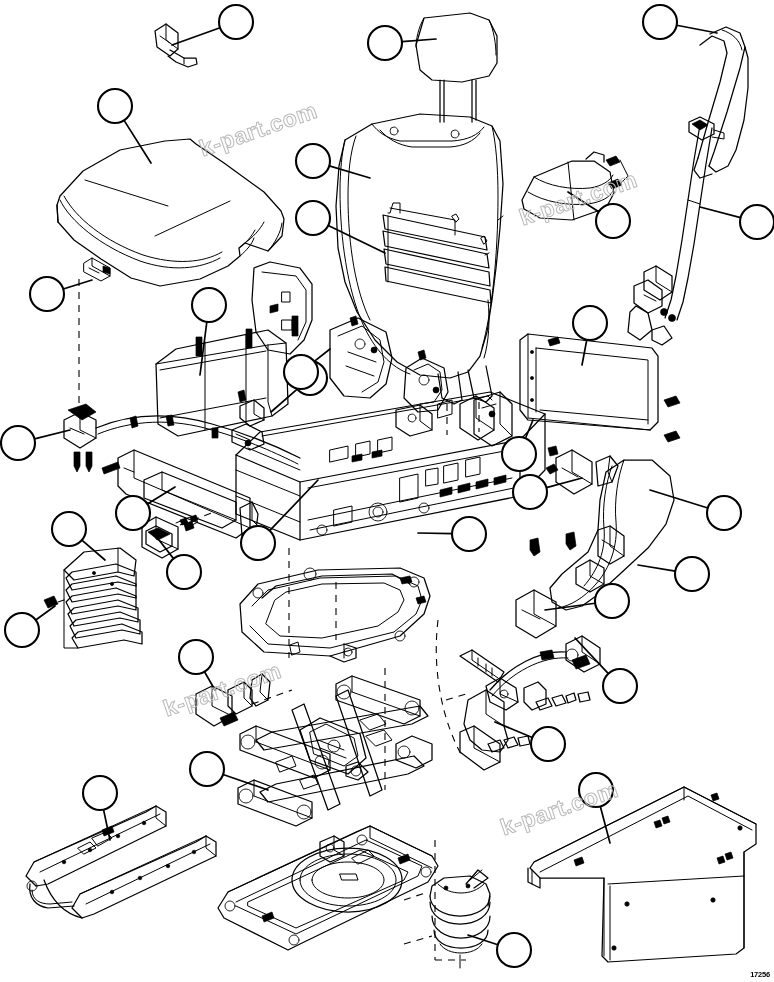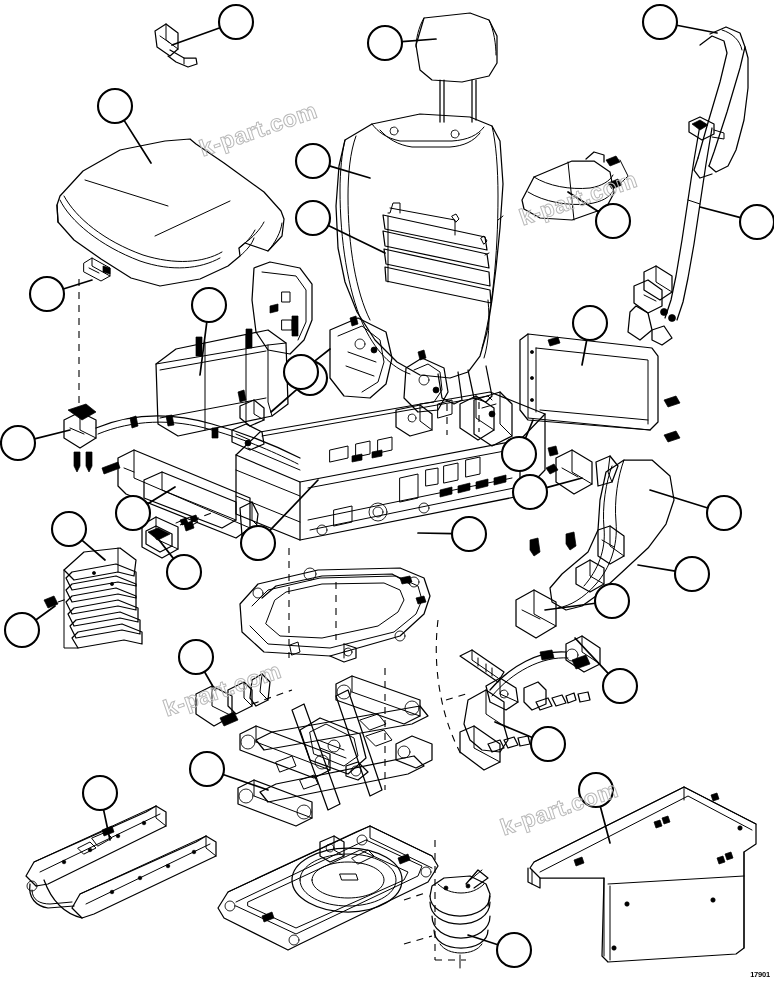--- a/index.html
+++ b/index.html
@@ -649,15 +649,15 @@
 
   </svg>
 
   <div id="watermark-layer">
       <div class="wm" style="left: 196px; top: 137px; font-size: 23px; transform: rotate(-19deg); -webkit-text-stroke-color: rgb(185, 185, 185);">k-part.com</div>
       <div class="wm" style="left: 516px; top: 206px; font-size: 23px; transform: rotate(-19deg); -webkit-text-stroke-color: rgb(185, 185, 185);">k-part.com</div>
       <div class="wm" style="left: 160px; top: 697px; font-size: 23px; transform: rotate(-19deg); -webkit-text-stroke-color: rgb(185, 185, 185);">k-part.com</div>
       <div class="wm" style="left: 497px; top: 816px; font-size: 23px; transform: rotate(-19deg); -webkit-text-stroke-color: rgb(185, 185, 185);">k-part.com</div>
     </div>
 
-  <div id="diagram-id">17901</div>
+  <div id="diagram-id">17256</div>
 
 </div>
 
 </body></html>

